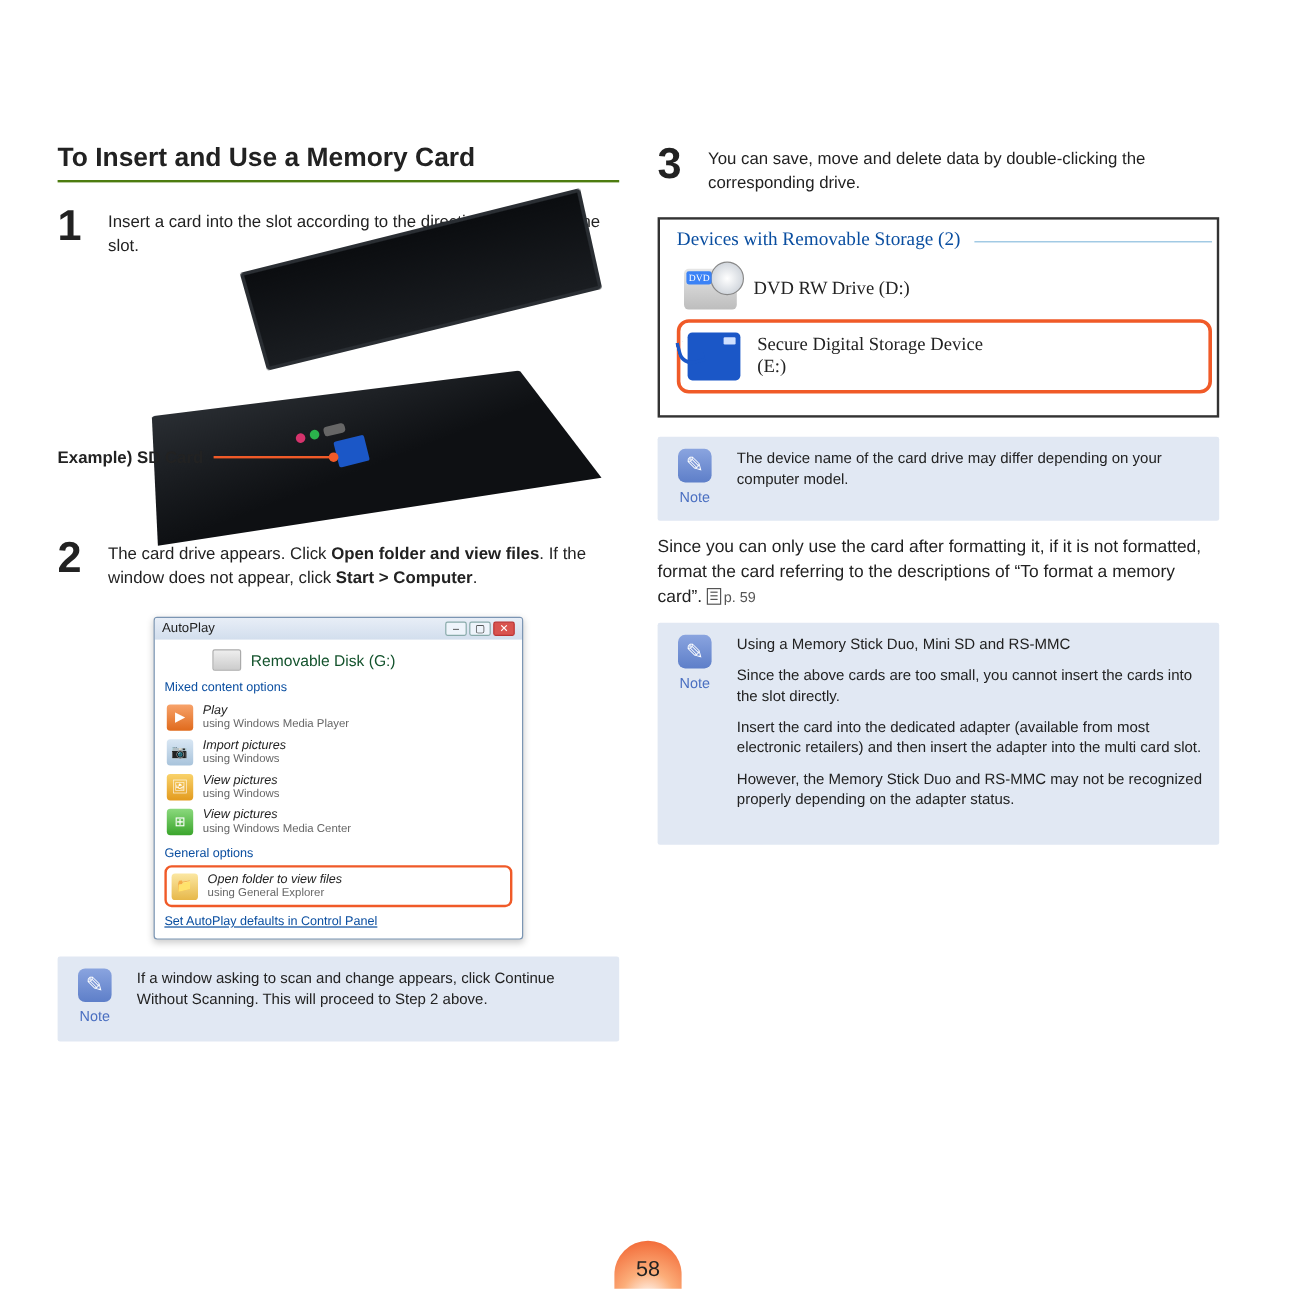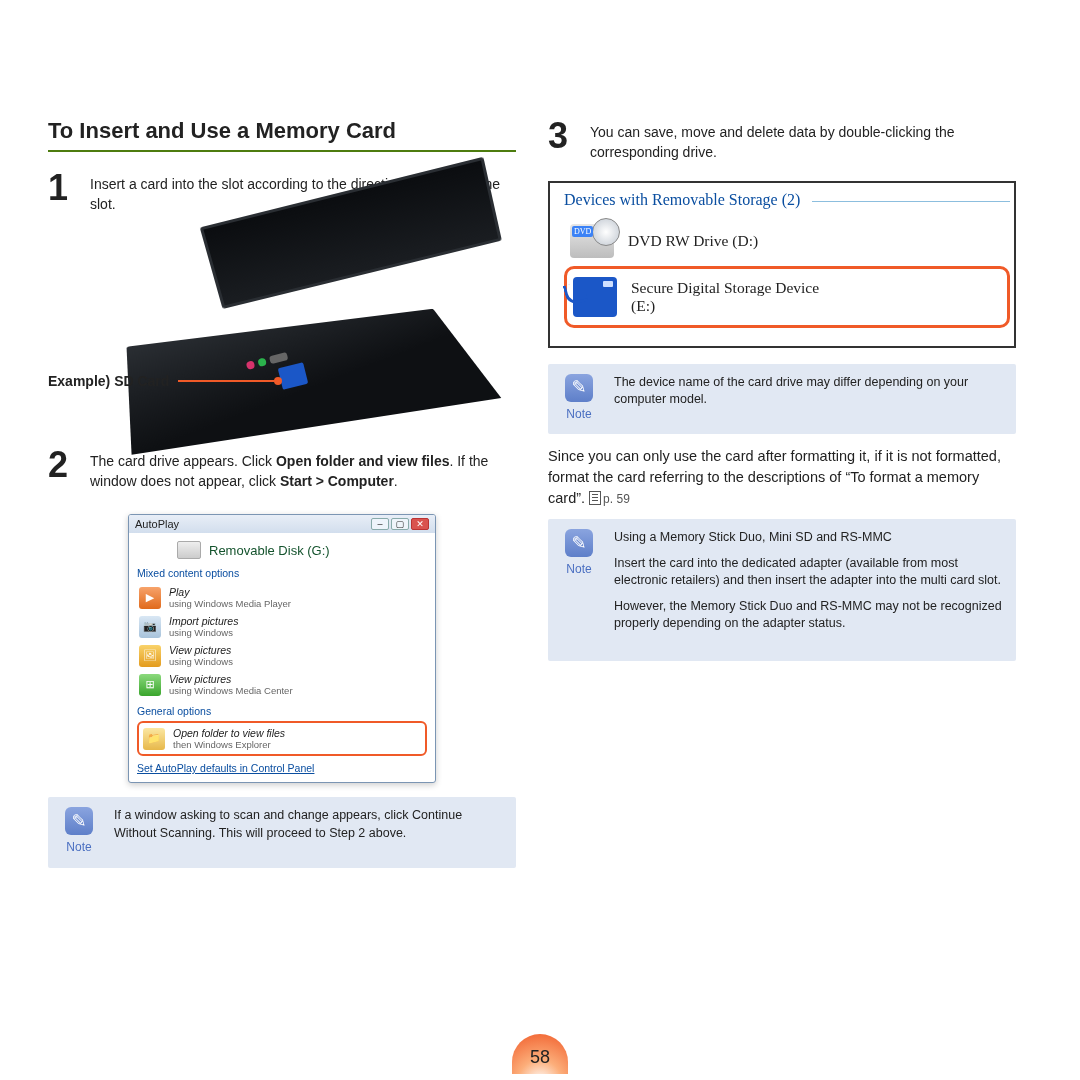--- a/index.html
+++ b/index.html
@@ -218,21 +218,21 @@
           <div>
               <div class="t1">View pictures</div>
               <div class="t2">using Windows Media Center</div>
             </div>
         </div>
         <div class="section-label">General options</div>
         <div class="opt hl">
           <div class="opt-icon folder">📁</div>
           <div>
               <div class="t1">Open folder to view files</div>
-              <div class="t2">then Windows Explorer</div>
+              <div class="t2">using General Explorer</div>
             </div>
         </div>
         <span class="autoplay-link">Set AutoPlay defaults in Control Panel</span>
       </div>
     </div>
 
     <div class="note">
       <div class="note-icon-wrap">
         <div class="note-icon">✎</div>
         <div class="note-label">Note</div>
@@ -283,20 +283,21 @@
       <span class="page-ref"><span class="page-ref-icon"></span><span>p. 59</span></span>
     </div>
 
     <div class="note">
       <div class="note-icon-wrap">
         <div class="note-icon">✎</div>
         <div class="note-label">Note</div>
       </div>
       <div class="note-body">
         <p><b>Using a Memory Stick Duo, Mini SD and RS-MMC</b></p>
+        <p>Since the above cards are too small, you cannot insert the cards into the slot directly.</p>
         <p>Insert the card into the dedicated adapter (available from most electronic retailers) and then insert the adapter into the multi card slot.</p>
         <p>However, the Memory Stick Duo and RS-MMC may not be recognized properly depending on the adapter status.</p>
       </div>
     </div>
   </div>
 </div>
 
 <div class="page-num">58</div>
 
 </body></html>

